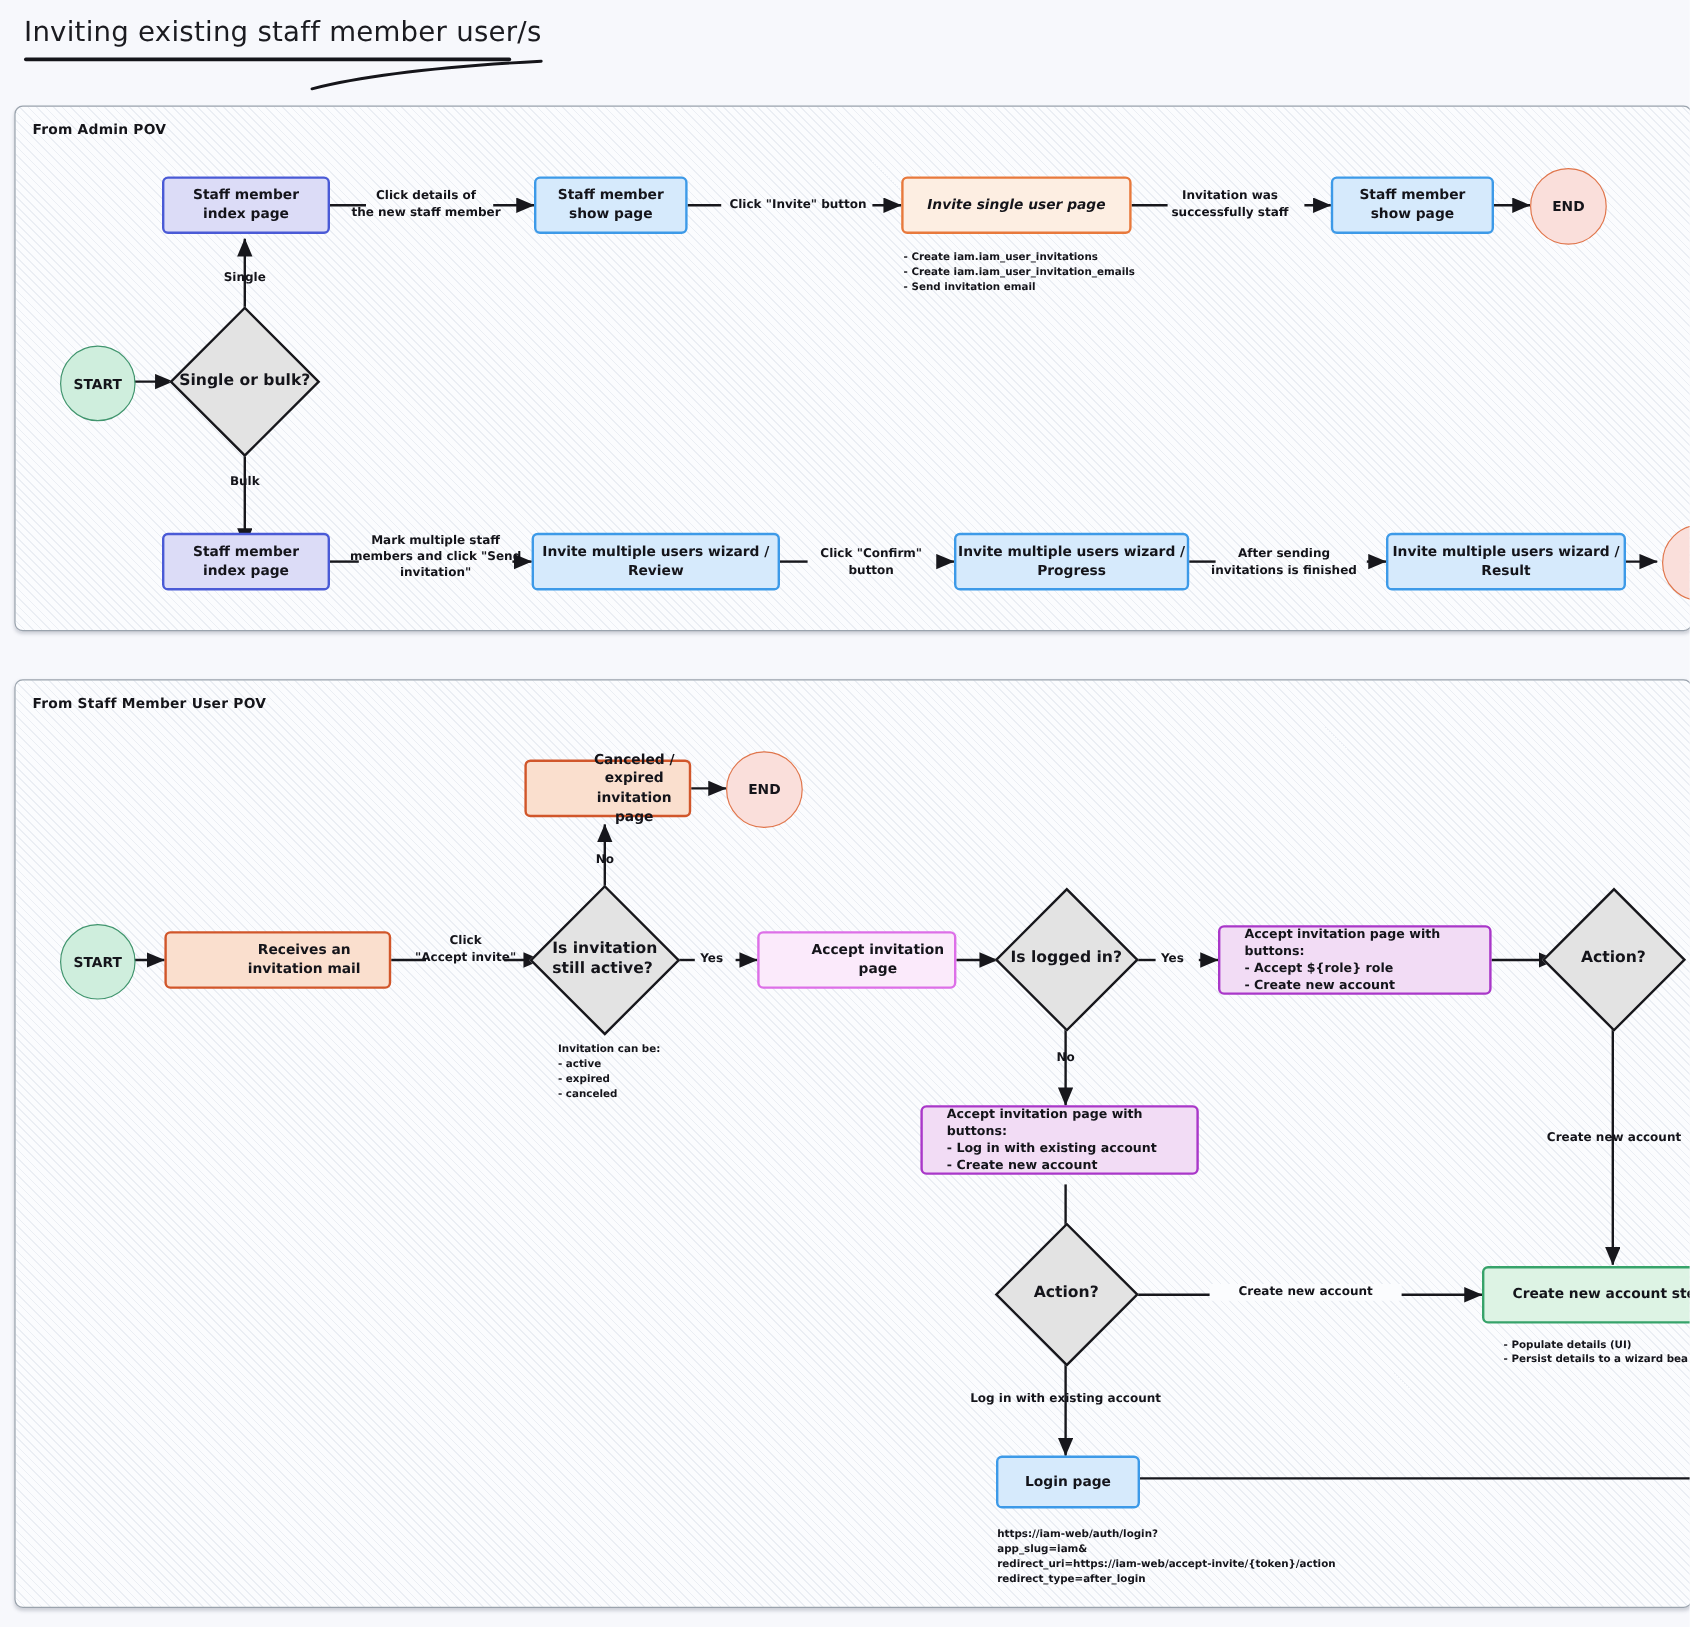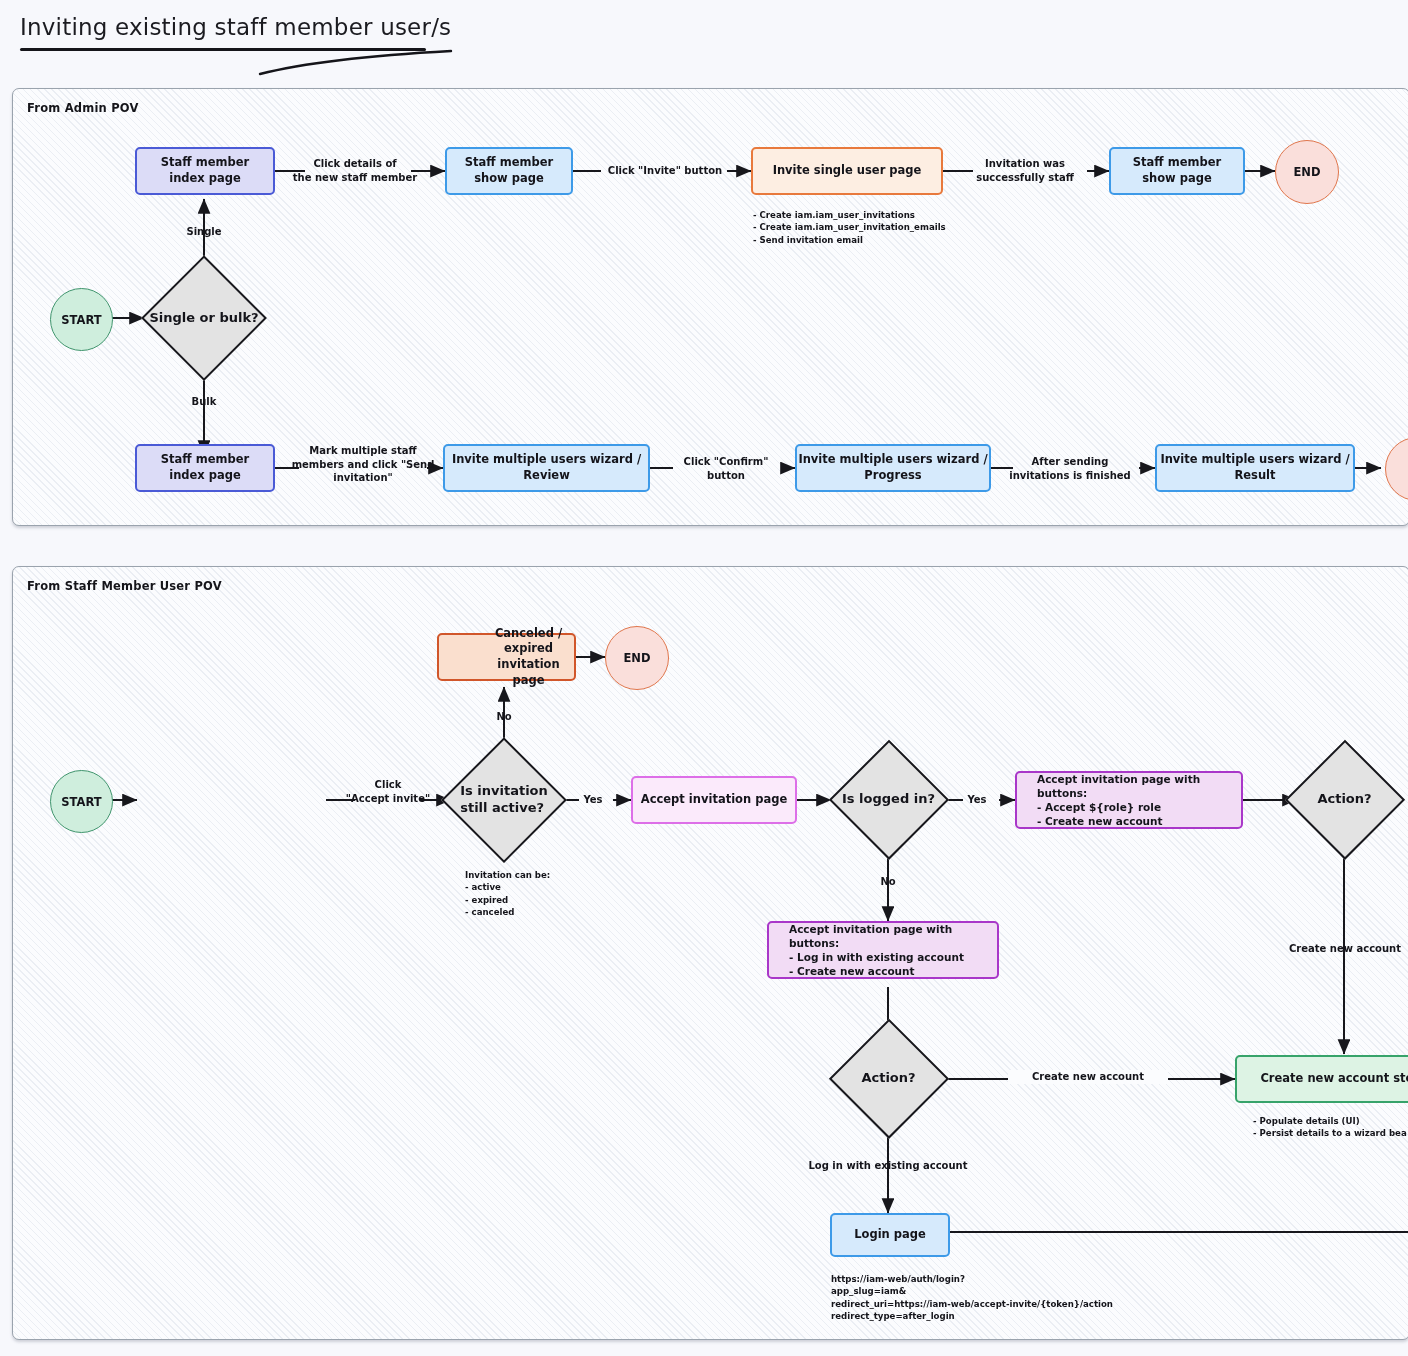--- a/index.html
+++ b/index.html
@@ -160,21 +160,21 @@
     <div class="node n-lavender" style="left:122px;top:58px;width:140px;height:48px;">
       <span>Staff member
 index page</span>
     </div>
 
     <div class="node n-blue" style="left:432px;top:58px;width:128px;height:48px;">
       <span>Staff member
 show page</span>
     </div>
 
-    <div class="node n-orange" style="left:738px;top:58px;width:192px;height:48px;">
+    <div class="node n-orange" style="left:738px;top:58px;width:192px;height:48px;font-style:italic;">
       <span>Invite single user page</span>
     </div>
 
     <div class="node n-blue" style="left:1096px;top:58px;width:136px;height:48px;">
       <span>Staff member
 show page</span>
     </div>
 
     <div class="circle c-end" style="left:1262px;top:51px;width:62px;height:62px;">
       <span>END</span>
@@ -263,37 +263,40 @@
         <path d="M875,560 L875,646" marker-end="url(#ah2)"></path>
 
         <path d="M937,665 L1396,665"></path>
       </g>
     </svg>
 
     <div class="circle c-start" style="left:37px;top:203px;width:61px;height:61px;">
       <span>START</span>
     </div>
 
+    <div class="node n-orange-strong" style="left:124px;top:209px;width:189px;height:48px;">
+      <span>Receives an invitation mail</span>
+    </div>
 
     <div class="diamond" style="left:431px;top:173px;width:120px;height:120px;">
       <div class="dshape"></div>
       <div class="dlabel">Is invitation
 still active?</div>
     </div>
 
     <div class="node n-orange-strong" style="left:424px;top:66px;width:139px;height:48px;">
       <span>Canceled / expired
 invitation page</span>
     </div>
 
     <div class="circle c-end" style="left:592px;top:59px;width:62px;height:62px;">
       <span>END</span>
     </div>
 
-    <div class="node n-pinkbox" style="left:618px;top:209px;width:166px;height:48px;">
+    <div class="node n-pinkbox" style="left:618px;top:209px;width:166px;height:48px;padding-left:35px;">
       <span>Accept invitation page</span>
     </div>
 
     <div class="diamond" style="left:818px;top:175px;width:115px;height:115px;">
       <div class="dshape"></div>
       <div class="dlabel">Is logged in?</div>
     </div>
 
     <div class="node n-purple left" style="left:1002px;top:204px;width:228px;height:58px;font-size:10.5px;">
       <span>Accept invitation page with buttons:

